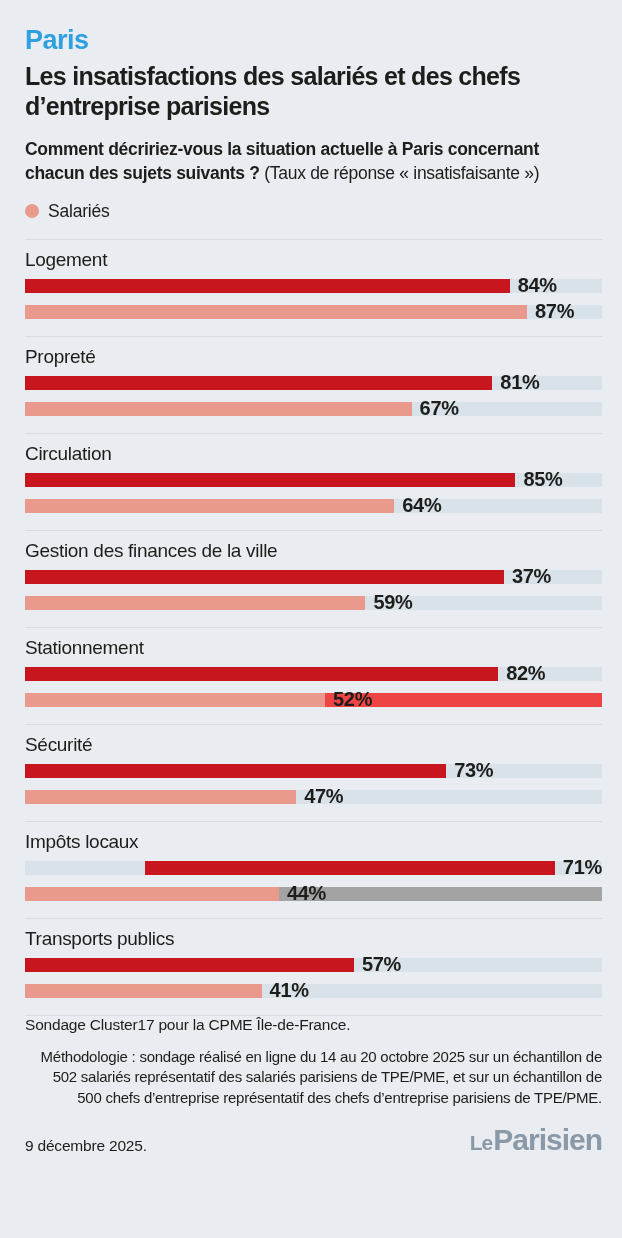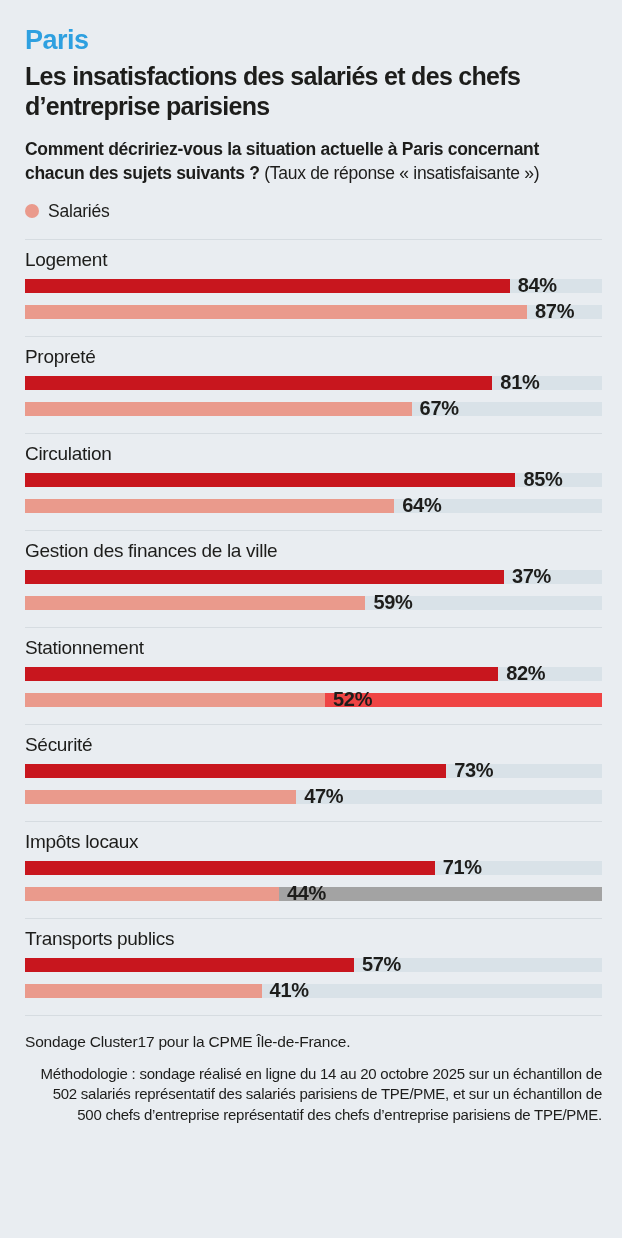--- a/index.html
+++ b/index.html
@@ -95,21 +95,20 @@
   .value {
     font-size: 20px;
     font-weight: bold;
     letter-spacing: -0.3px;
     line-height: 17px;
     margin-left: 8px;
     white-space: nowrap;
   }
   
   .source {
-    margin-top: 17px;
     font-size: 15.5px;
     letter-spacing: -0.2px;
   }
   .methodology {
     margin-top: 13px;
     font-size: 15px;
     letter-spacing: -0.25px;
     line-height: 1.37;
     max-width: 577px;
     text-align: right;
@@ -239,21 +238,21 @@
         <div class="bar-row">
           <div class="track" style="background: rgb(217, 226, 232);">
             <div class="fill" style="width: 47%; background: rgb(234, 154, 140);"></div>
             <div class="value">47%</div>
           </div>
         </div>
       </div>
       <div class="group" style="border-top-color: rgb(214, 220, 225);">
         <div class="cat-label">Impôts locaux</div>
         <div class="bar-row">
-          <div class="track" style="background: rgb(217, 226, 232);">
+          <div class="track" style="background: rgb(217, 226, 232); justify-content: flex-end;">
             <div class="fill" style="width: 71%; background: rgb(200, 22, 30);"></div>
             <div class="value">71%</div>
           </div>
         </div>
         <div class="bar-row">
           <div class="track" style="background: #a3a3a3;">
             <div class="fill" style="width: 44%; background: rgb(234, 154, 140);"></div>
             <div class="value">44%</div>
           </div>
         </div>
@@ -272,14 +271,18 @@
             <div class="value">41%</div>
           </div>
         </div>
       </div>
     </div>
 
   <div class="source">Sondage Cluster17 pour la CPME Île-de-France.</div>
 
   <div class="methodology">Méthodologie : sondage réalisé en ligne du 14 au 20 octobre 2025 sur un échantillon de 502 salariés représentatif des salariés parisiens de TPE/PME, et sur un échantillon de 500 chefs d’entreprise représentatif des chefs d’entreprise parisiens de TPE/PME.</div>
 
+  <div class="footer-row">
+    <div class="date">9 décembre 2025.</div>
+    <div class="logo"><span class="le">Le</span><span class="parisien">Parisien</span></div>
+  </div>
 
 </div>
 
 </body></html>

